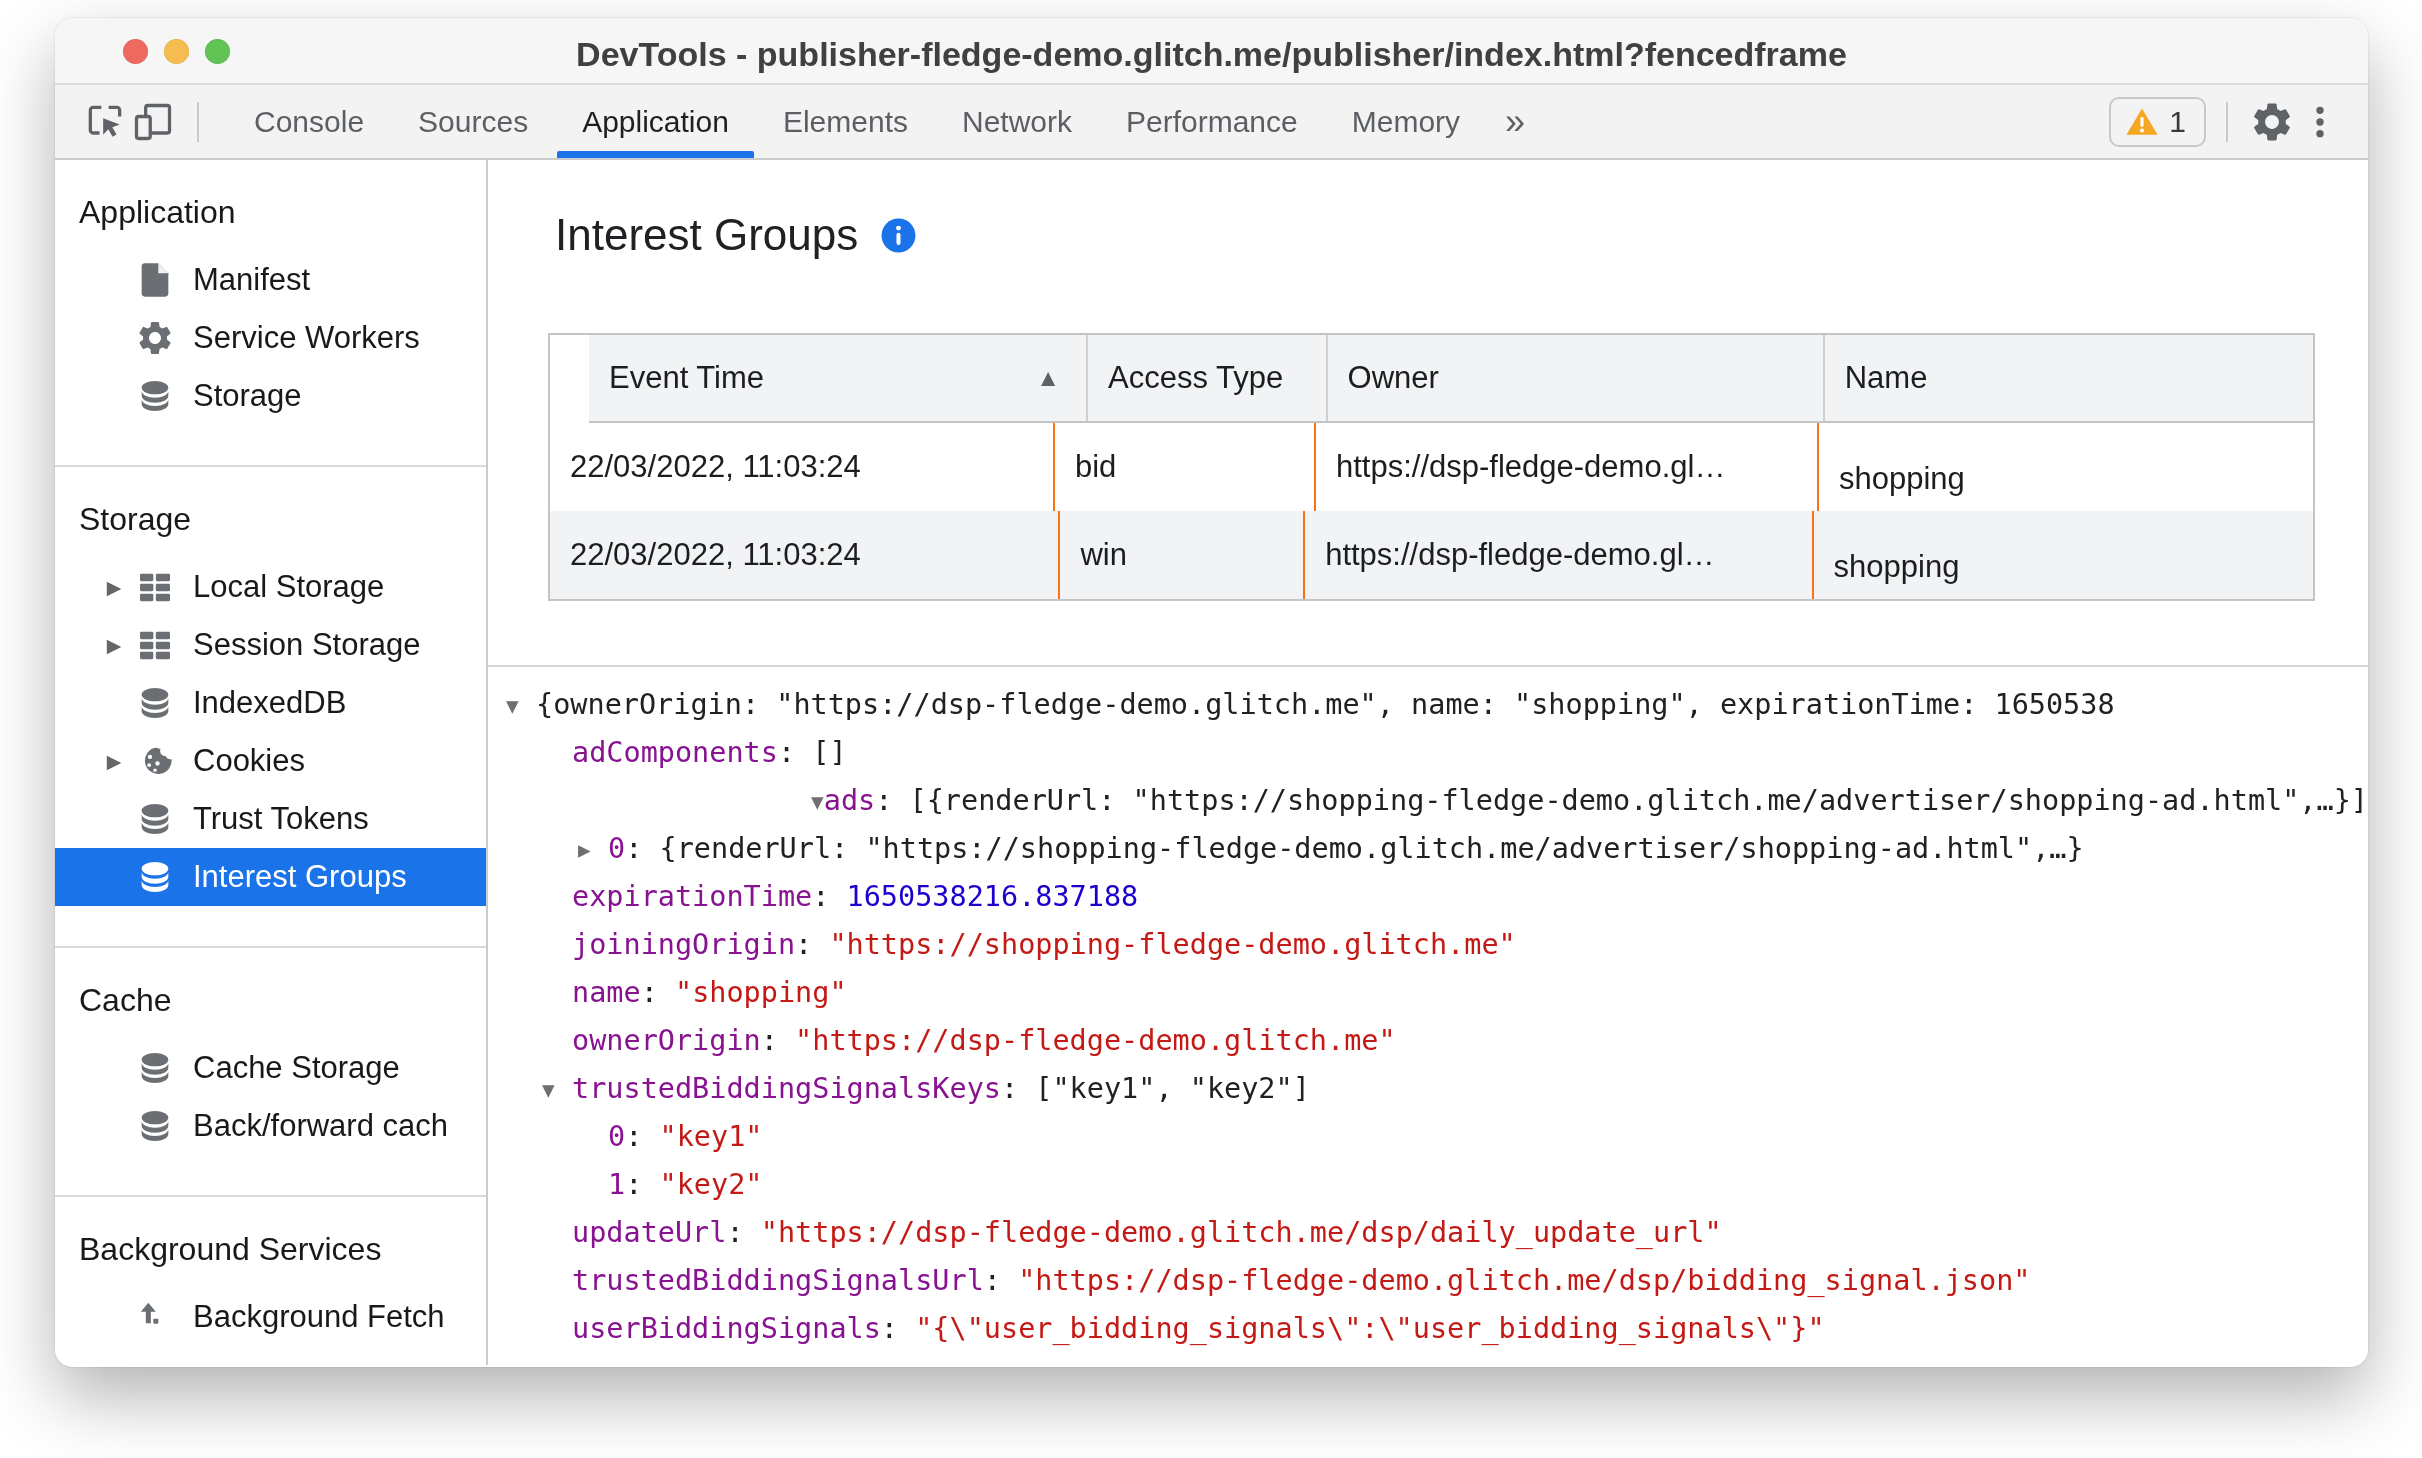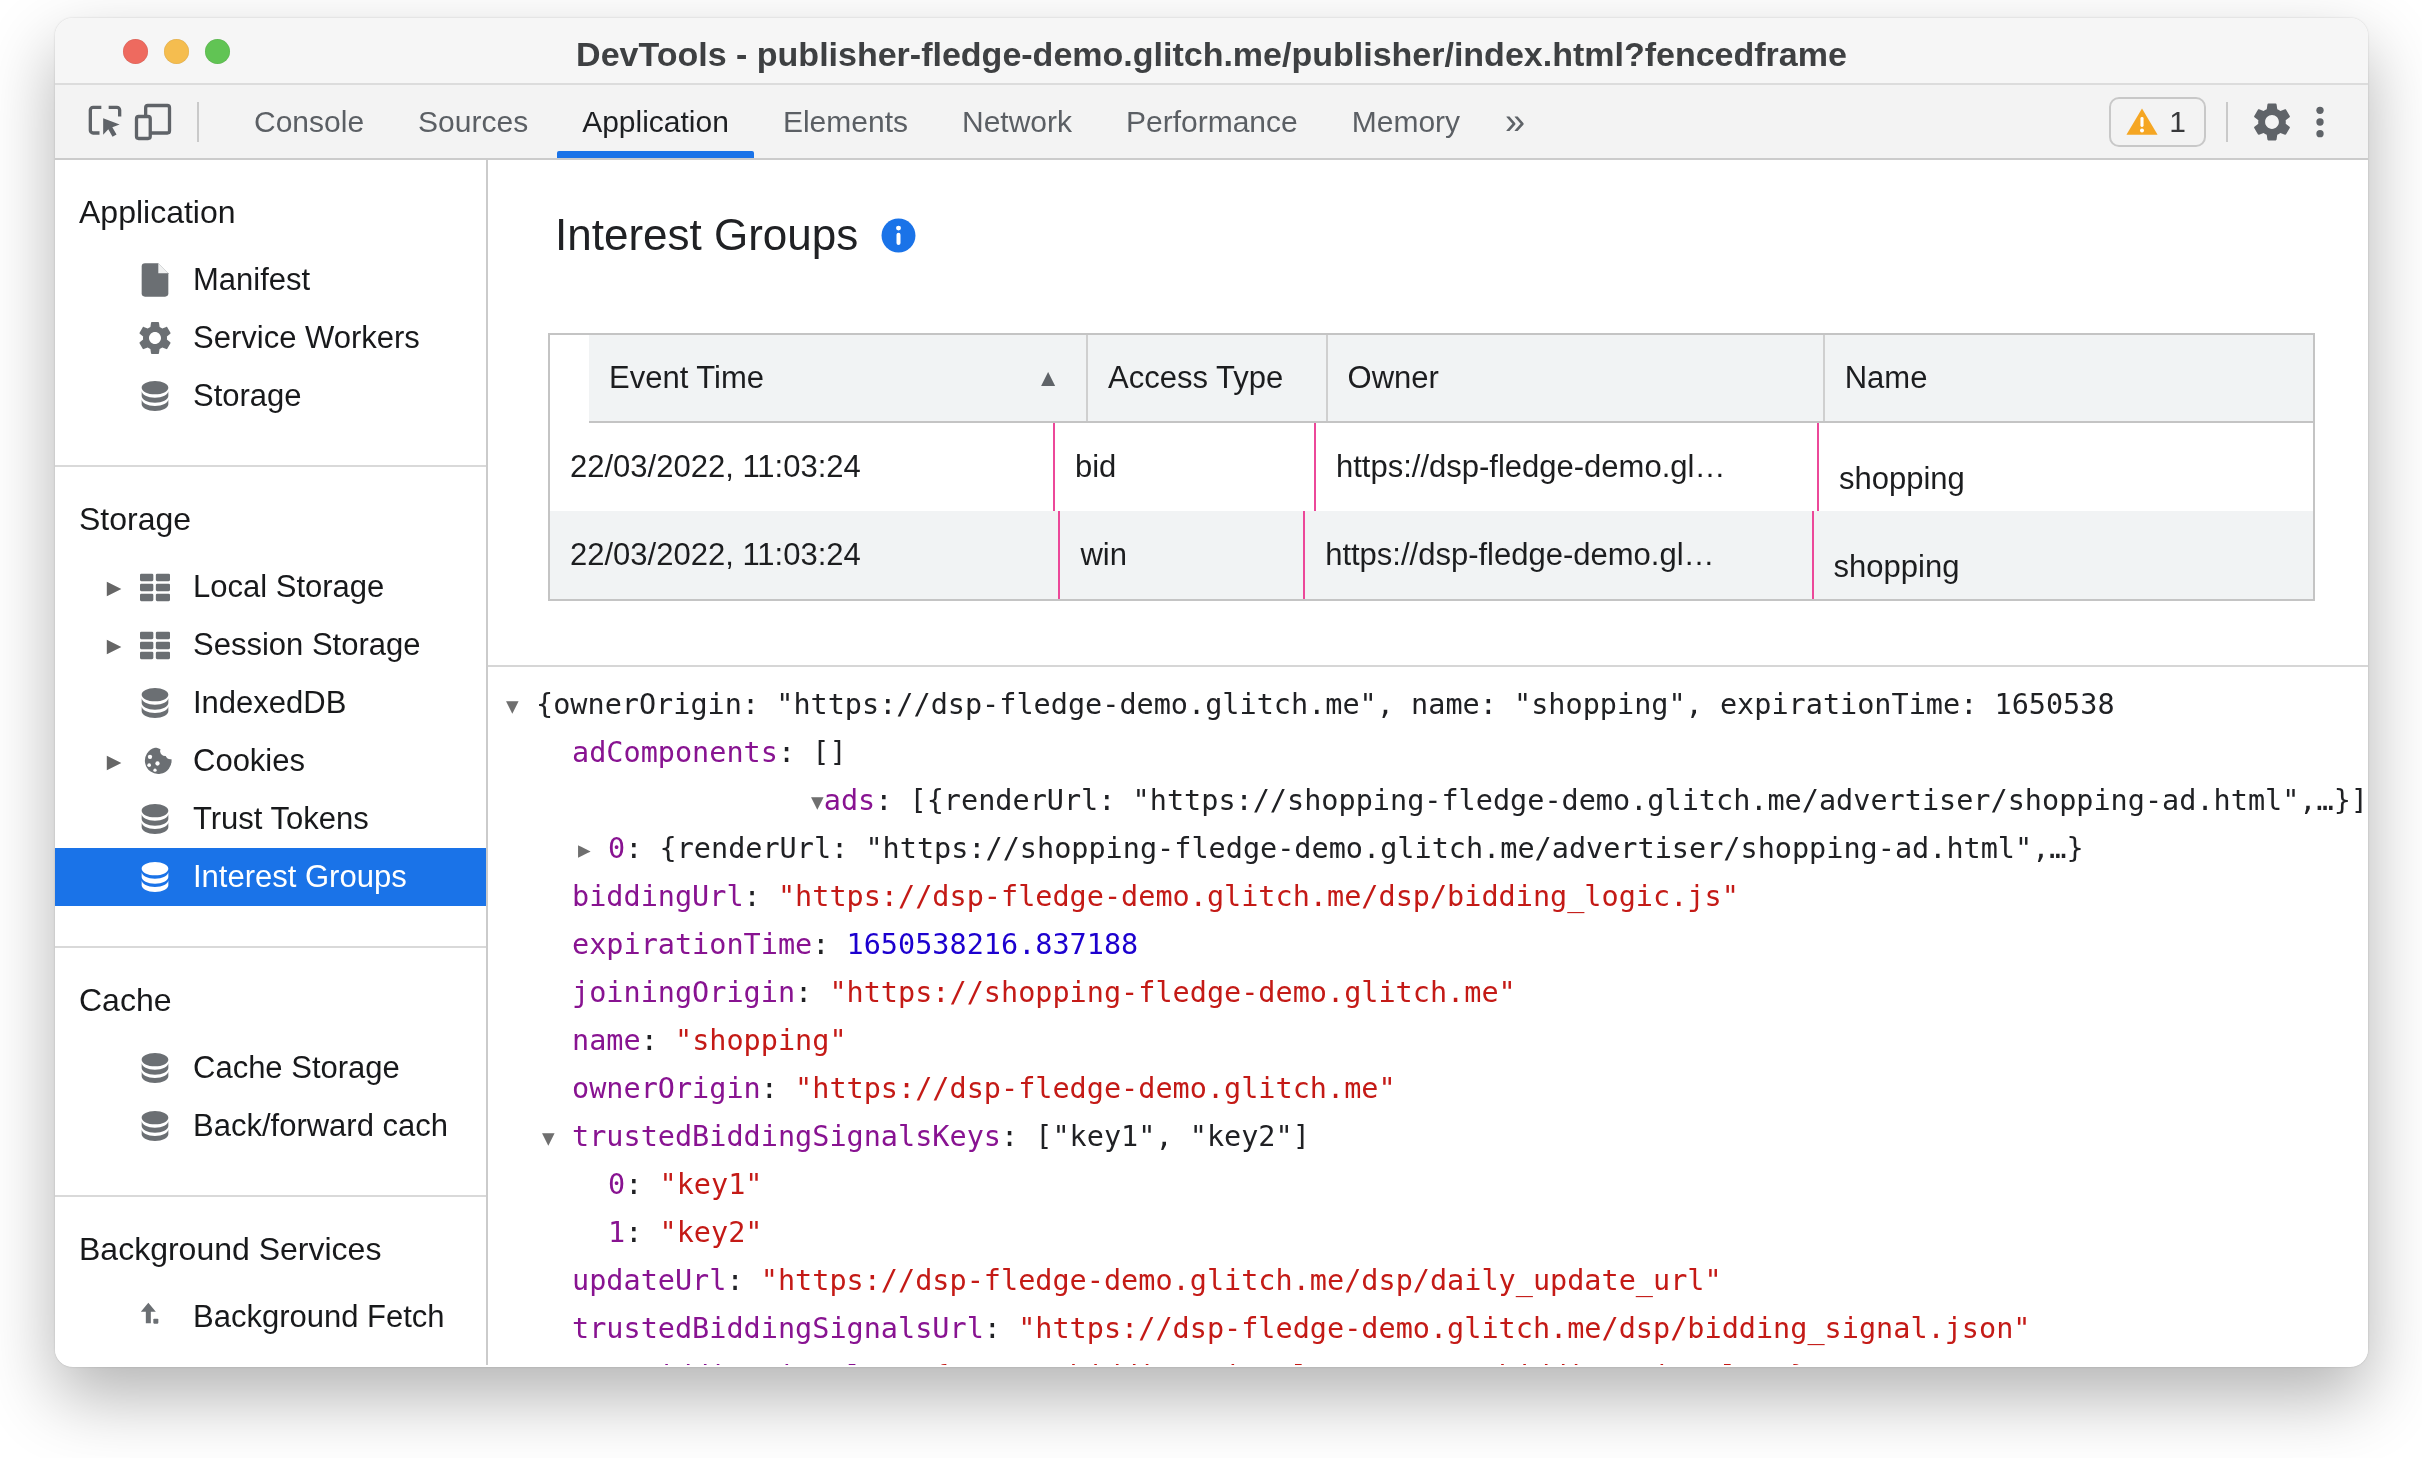--- a/index.html
+++ b/index.html
@@ -52,21 +52,21 @@
   .info-icon { width:37px; height:37px; display:block; }
   
   .dg { margin:73px 0 0 60px; width:1767px; border:2px solid #c4c4c4; font-size:31px; color:#1c1d1f; }
   .dg-header { display:flex; background:#f1f3f4; border-bottom:2px solid #c4c4c4; height:88px;margin-left:39px; }
   .dg-cell { display:flex; align-items:center; padding:0 0 0 20px; overflow:hidden; white-space:nowrap; }
   .dg-header .dg-cell { border-right:2px solid #cfcfcf; }
   .dg-header .dg-cell:last-child { border-right:none; }
   .sort-arrow { margin-left:auto; margin-right:26px; font-size:24px; color:#5f6368; }
   .dg-row { display:flex; height:88px; background:#fff; }
   .dg-row.stripe { background:#f1f3f4; }
-  .dg-row .dg-cell { border-right:2px solid #ec4899; }
+  .dg-row .dg-cell { border-right:2px solid #f97316; }
   .dg-row .dg-cell:last-child { border-right:none;margin-top:24px; }
   .grid-divider { height:2px; background:#d6d6d6; margin-top:64px; }
   
   .tree { flex:1; padding:14px 0 0 18px; font-family:"DejaVu Sans Mono","Liberation Mono",monospace;
           font-size:28.5px; overflow:hidden; white-space:nowrap; }
   .tree-line { height:48px; line-height:48px; }
   .expander { display:inline-block; width:30px; font-size:21px; color:#6f6f6f; vertical-align:middle; }
   .tree-key { color:#881391; }
   .tree-colon { color:#202124; }
   .seg-preview { color:#202124; }
@@ -332,21 +332,20 @@
           </div>
         </div>
 
       <div class="grid-divider"></div>
 
       <div class="tree" id="jsontree">
           <div class="tree-line" style="padding-left: 0px;"><span class="expander">▼</span><span class="seg-preview">{ownerOrigin: "https://dsp-fledge-demo.glitch.me", name: "shopping", expirationTime: 1650538</span></div>
           <div class="tree-line" style="padding-left: 36px;"><span class="expander"></span><span class="tree-key">adComponents</span><span class="tree-colon">: </span><span class="seg-preview">[]</span></div>
           <div class="tree-line" style="padding-left: 36px; text-align: right;"><span class="expander">▼</span><span class="tree-key">ads</span><span class="tree-colon">: </span><span class="seg-preview">[{renderUrl: "https://shopping-fledge-demo.glitch.me/advertiser/shopping-ad.html",…}]</span></div>
           <div class="tree-line" style="padding-left: 72px;"><span class="expander">▶</span><span class="tree-key">0</span><span class="tree-colon">: </span><span class="seg-preview">{renderUrl: "https://shopping-fledge-demo.glitch.me/advertiser/shopping-ad.html",…}</span></div>
-          <div class="tree-line" style="padding-left: 36px;"><span class="expander"></span><span class="tree-key">biddingUrl</span><span class="tree-colon">: </span><span class="seg-string">"https://dsp-fledge-demo.glitch.me/dsp/bidding_logic.js"</span></div>
           <div class="tree-line" style="padding-left: 36px;"><span class="expander"></span><span class="tree-key">expirationTime</span><span class="tree-colon">: </span><span class="seg-number">1650538216.837188</span></div>
           <div class="tree-line" style="padding-left: 36px;"><span class="expander"></span><span class="tree-key">joiningOrigin</span><span class="tree-colon">: </span><span class="seg-string">"https://shopping-fledge-demo.glitch.me"</span></div>
           <div class="tree-line" style="padding-left: 36px;"><span class="expander"></span><span class="tree-key">name</span><span class="tree-colon">: </span><span class="seg-string">"shopping"</span></div>
           <div class="tree-line" style="padding-left: 36px;"><span class="expander"></span><span class="tree-key">ownerOrigin</span><span class="tree-colon">: </span><span class="seg-string">"https://dsp-fledge-demo.glitch.me"</span></div>
           <div class="tree-line" style="padding-left: 36px;"><span class="expander">▼</span><span class="tree-key">trustedBiddingSignalsKeys</span><span class="tree-colon">: </span><span class="seg-preview">["key1", "key2"]</span></div>
           <div class="tree-line" style="padding-left: 72px;"><span class="expander"></span><span class="tree-key">0</span><span class="tree-colon">: </span><span class="seg-string">"key1"</span></div>
           <div class="tree-line" style="padding-left: 72px;"><span class="expander"></span><span class="tree-key">1</span><span class="tree-colon">: </span><span class="seg-string">"key2"</span></div>
           <div class="tree-line" style="padding-left: 36px;"><span class="expander"></span><span class="tree-key">updateUrl</span><span class="tree-colon">: </span><span class="seg-string">"https://dsp-fledge-demo.glitch.me/dsp/daily_update_url"</span></div>
           <div class="tree-line" style="padding-left: 36px;"><span class="expander"></span><span class="tree-key">trustedBiddingSignalsUrl</span><span class="tree-colon">: </span><span class="seg-string">"https://dsp-fledge-demo.glitch.me/dsp/bidding_signal.json"</span></div>
           <div class="tree-line" style="padding-left: 36px;"><span class="expander"></span><span class="tree-key">userBiddingSignals</span><span class="tree-colon">: </span><span class="seg-string">"{\"user_bidding_signals\":\"user_bidding_signals\"}"</span></div>

